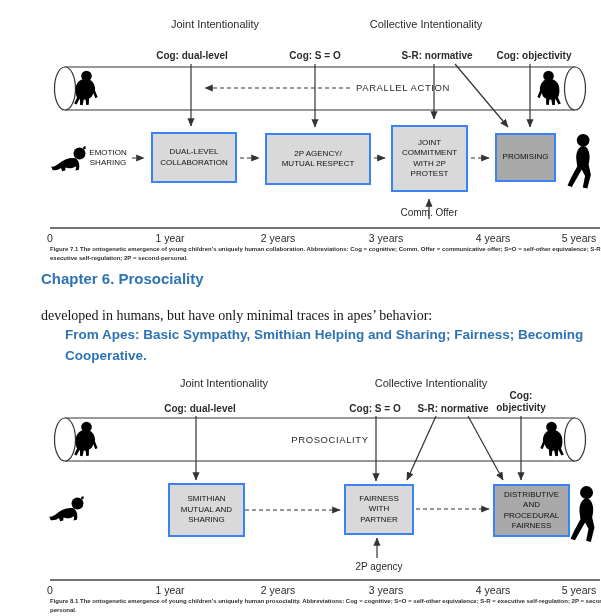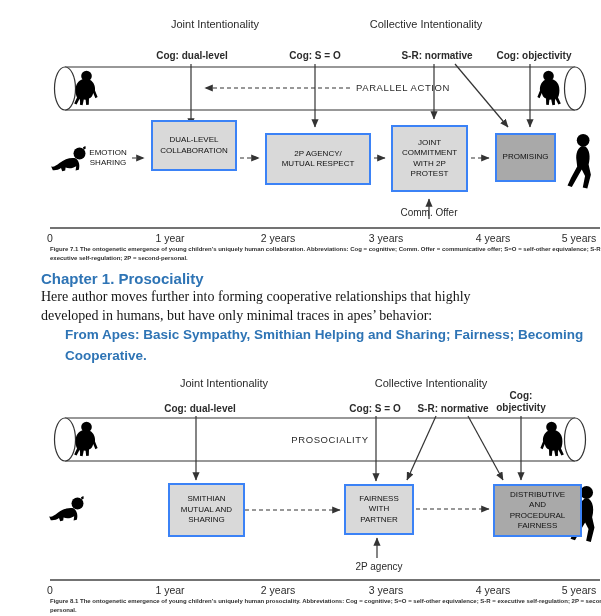--- a/index.html
+++ b/index.html
@@ -86,21 +86,21 @@
     <div class="lbl" style="left:349px;top:50px;width:120px">S-R: normative</div>
     <div class="lbl" style="left:446px;top:50px;width:120px">Cog: objectivity</div>
 
     <div class="tube-label" style="left:322px;top:82px;width:106px">PARALLEL ACTION</div>
 
     <div class="side-label" style="left:55px;top:148px;width:50px">
       <div>EMOTION</div>
       <div>SHARING</div>
     </div>
 
-    <div class="box" style="left:123px;top:120px;width:86px;height:51px">
+    <div class="box" style="left:123px;top:132px;width:86px;height:51px">
       <div>DUAL-LEVEL</div>
       <div>COLLABORATION</div>
     </div>
     <div class="box" style="left:237px;top:133px;width:106px;height:52px">
       <div>2P AGENCY/</div>
       <div>MUTUAL RESPECT</div>
     </div>
     <div class="box" style="left:363px;top:125px;width:77px;height:67px">
       <div>JOINT</div>
       <div>COMMITMENT</div>
@@ -117,22 +117,21 @@
     <div class="tick" style="left:112px;top:232px;width:60px">1 year</div>
     <div class="tick" style="left:220px;top:232px;width:60px">2 years</div>
     <div class="tick" style="left:328px;top:232px;width:60px">3 years</div>
     <div class="tick" style="left:435px;top:232px;width:60px">4 years</div>
     <div class="tick" style="left:521px;top:232px;width:60px">5 years</div>
 
     <div class="cap" style="left:22px;top:245px;width:572px">Figure 7.1  The ontogenetic emergence of young children’s uniquely human collaboration. Abbreviations: Cog = cognitive; Comm. Offer = communicative offer; S=O = self-other equivalence; S-R = executive self-regulation; 2P = second-personal.</div>
   </section>
 
   <section class="fig" style="top:268px;height:102px">
-    <h2 class="chapter" style="left:13px;top:2px;margin:0">Chapter 1. Prosociality</h2>
-    <div class="bodyline" style="left:13px;top:21px">Here author moves further into forming cooperative relationships that highly</div>
+    <h2 class="chapter" style="left:13px;top:2px;margin:0">Chapter 6. Prosociality</h2>
     <div class="bodyline" style="left:13px;top:40px">developed in humans, but have only minimal traces in apes’ behavior:</div>
     <div class="hiline" style="left:13px;top:59px">From Apes: Basic Sympathy, Smithian Helping and Sharing; Fairness; Becoming</div>
     <div class="hiline" style="left:13px;top:80px">Cooperative.</div>
   </section>
 
   <section class="fig" style="top:370px;height:246px">
     <svg class="art" width="601" height="246">
       <g stroke="#333" stroke-width="1.2" fill="none">
         <line x1="37" y1="48" x2="547" y2="48"></line>
         <line x1="37" y1="91" x2="547" y2="91"></line>
@@ -171,21 +170,21 @@
     <div class="box" style="left:140px;top:113px;width:77px;height:54px">
       <div>SMITHIAN</div>
       <div>MUTUAL AND</div>
       <div>SHARING</div>
     </div>
     <div class="box" style="left:316px;top:114px;width:70px;height:51px">
       <div>FAIRNESS</div>
       <div>WITH</div>
       <div>PARTNER</div>
     </div>
-    <div class="box dark" style="left:465px;top:114px;width:89px;height:53px">
+    <div class="box dark" style="left:465px;top:114px;width:77px;height:53px">
       <div>DISTRIBUTIVE</div>
       <div>AND</div>
       <div>PROCEDURAL</div>
       <div>FAIRNESS</div>
     </div>
 
     <div class="anno" style="left:301px;top:191px;width:100px">2P agency</div>
 
     <div class="tick" style="left:14px;top:214px;width:16px">0</div>
     <div class="tick" style="left:112px;top:214px;width:60px">1 year</div>

